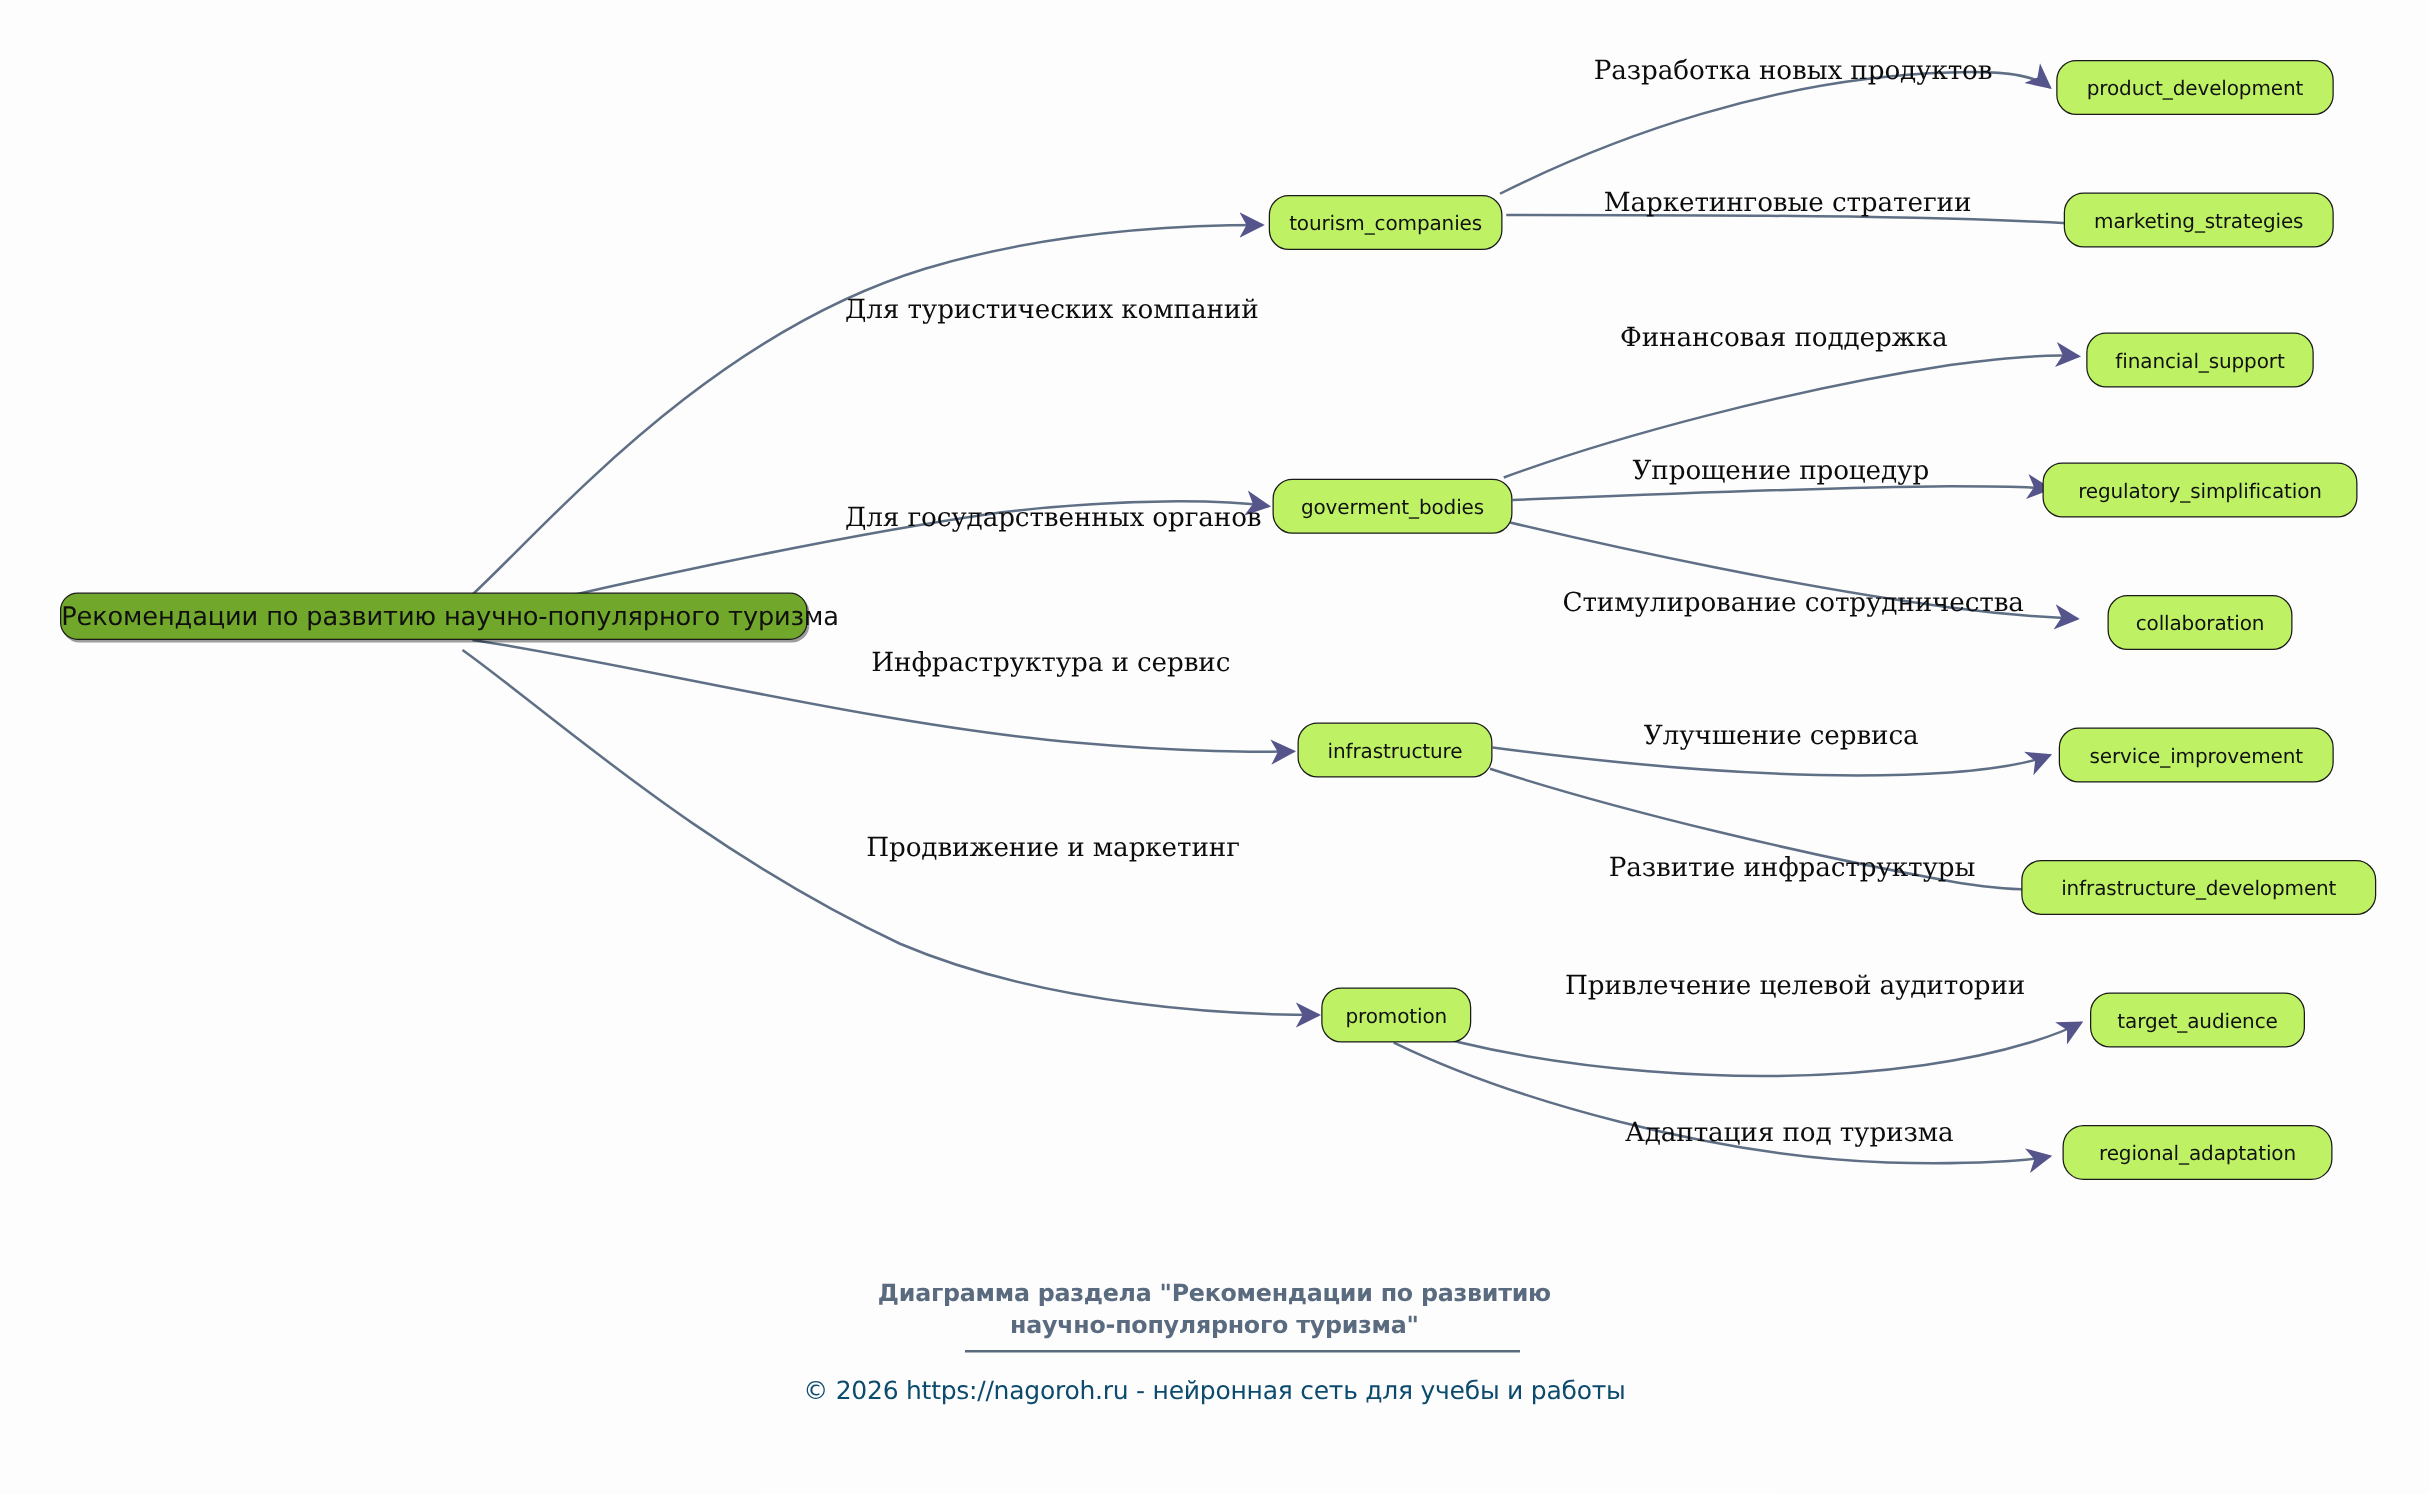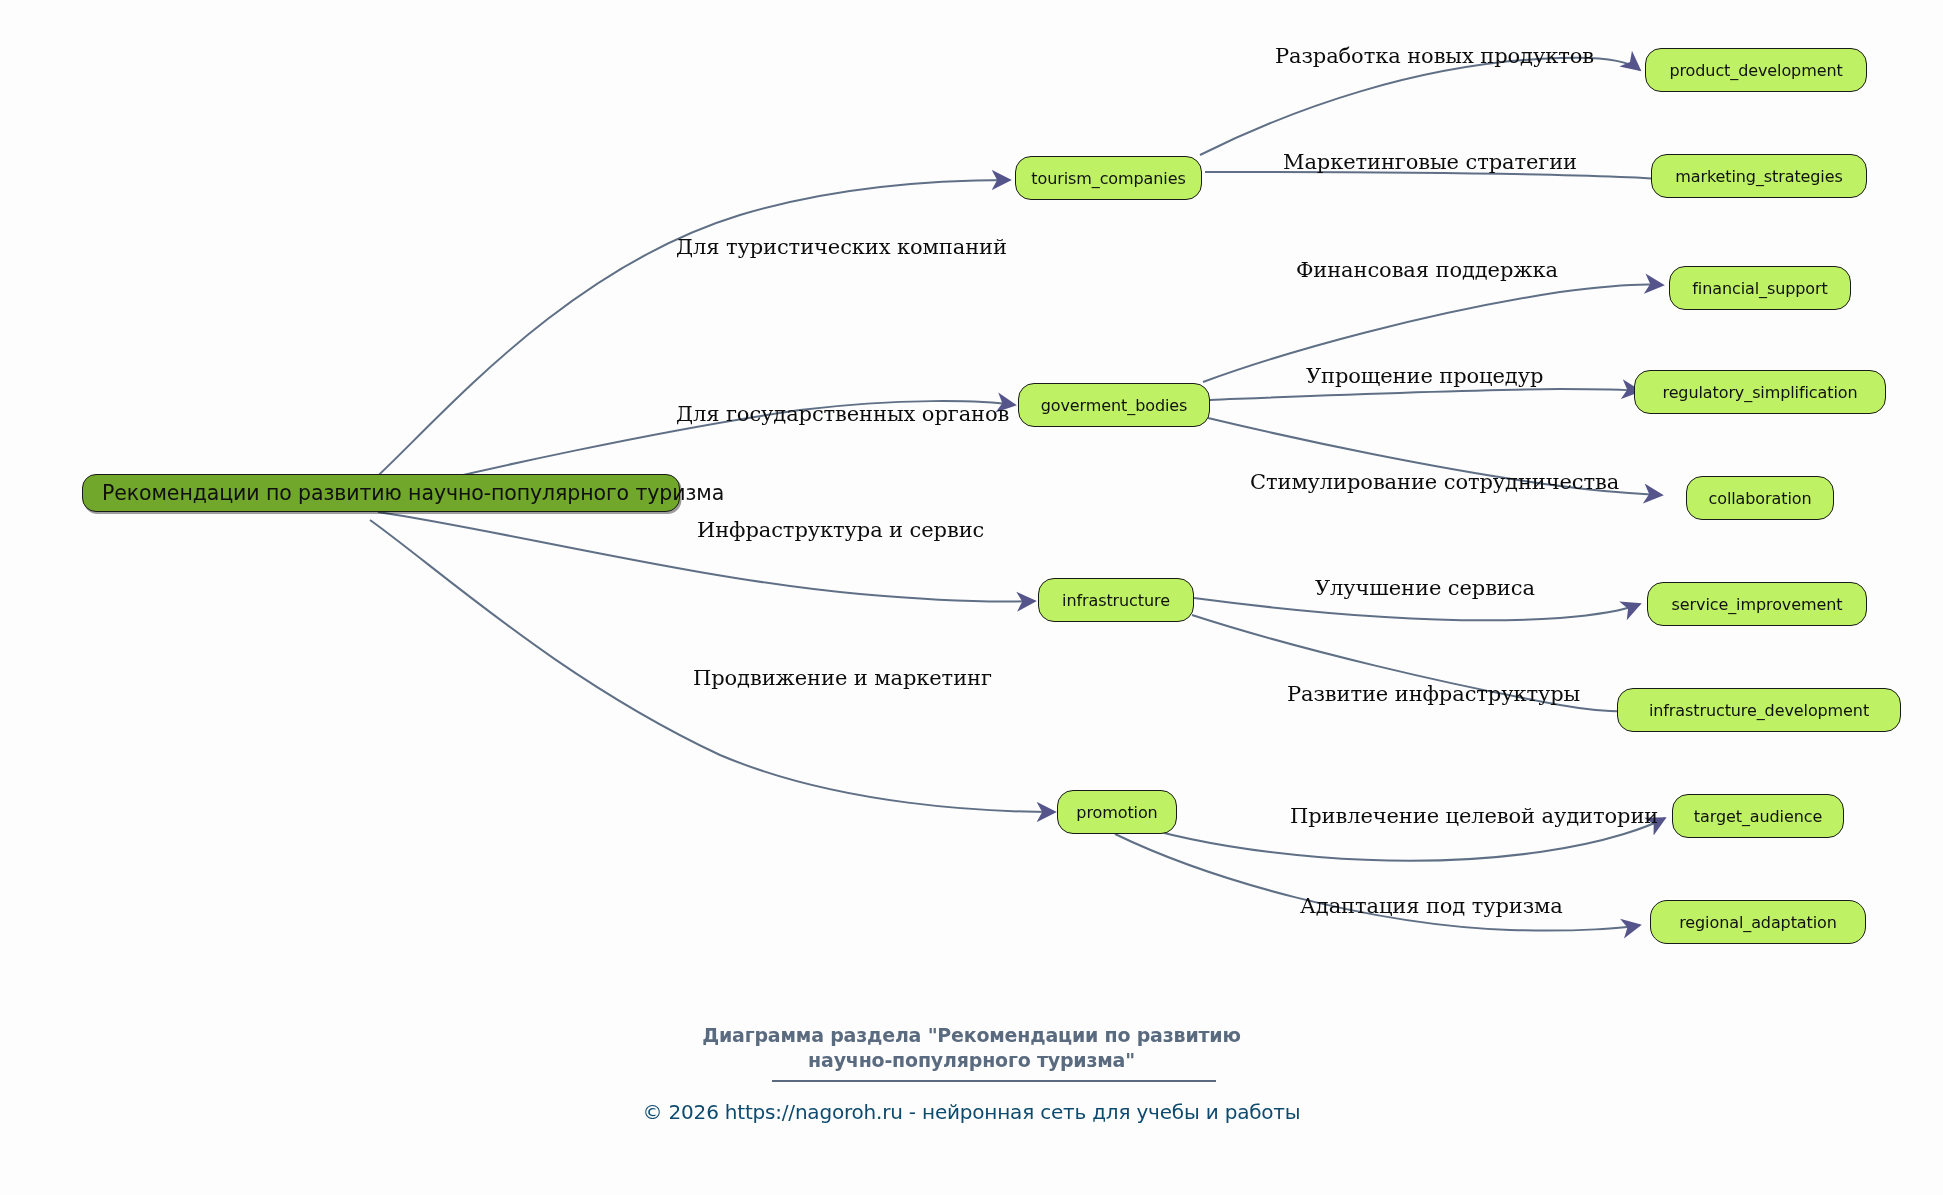--- a/index.html
+++ b/index.html
@@ -38,22 +38,21 @@
     letter-spacing: -0.1px;
   }
   .node.root {
     background: #71a72b;
     border: 1.7px solid #1a1a1a;
     border-radius: 14px;
     font-size: 20.5px;
     color: #101010;
     box-shadow: 1.5px 2px 0 rgba(0,0,0,0.38);
     justify-content: flex-start;
-    padding-left: 19px;
-    margin-left: 34px;
+    padding-left: 0;
   }
   .edge-label {
     position: absolute;
     font-family: "DejaVu Serif", "Liberation Serif", serif;
     font-size: 21px;
     color: #0c0c0c;
     white-space: nowrap;
     letter-spacing: -0.1px;
   }
   .footer {
@@ -191,21 +190,21 @@
   <div class="edge-label" style="left:1296px; top:258px;">Финансовая поддержка</div>
 
   <div class="edge-label" style="left:1306px; top:364px;">Упрощение процедур</div>
 
   <div class="edge-label" style="left:1250px; top:470px;">Стимулирование сотрудничества</div>
 
   <div class="edge-label" style="left:1315px; top:576px;">Улучшение сервиса</div>
 
   <div class="edge-label" style="left:1287px; top:682px;">Развитие инфраструктуры</div>
 
-  <div class="edge-label" style="left:1252px; top:804px;margin-left:38px;">Привлечение целевой аудитории</div>
+  <div class="edge-label" style="left:1252px; top:776px;">Привлечение целевой аудитории</div>
 
   <div class="edge-label" style="left:1300px; top:894px;">Адаптация под туризма</div>
 
   <div class="footer footer-title">
     <div>Диаграмма раздела "Рекомендации по развитию</div>
     <div>научно-популярного туризма"</div>
   </div>
 
   <div class="footer-rule"></div>
 

